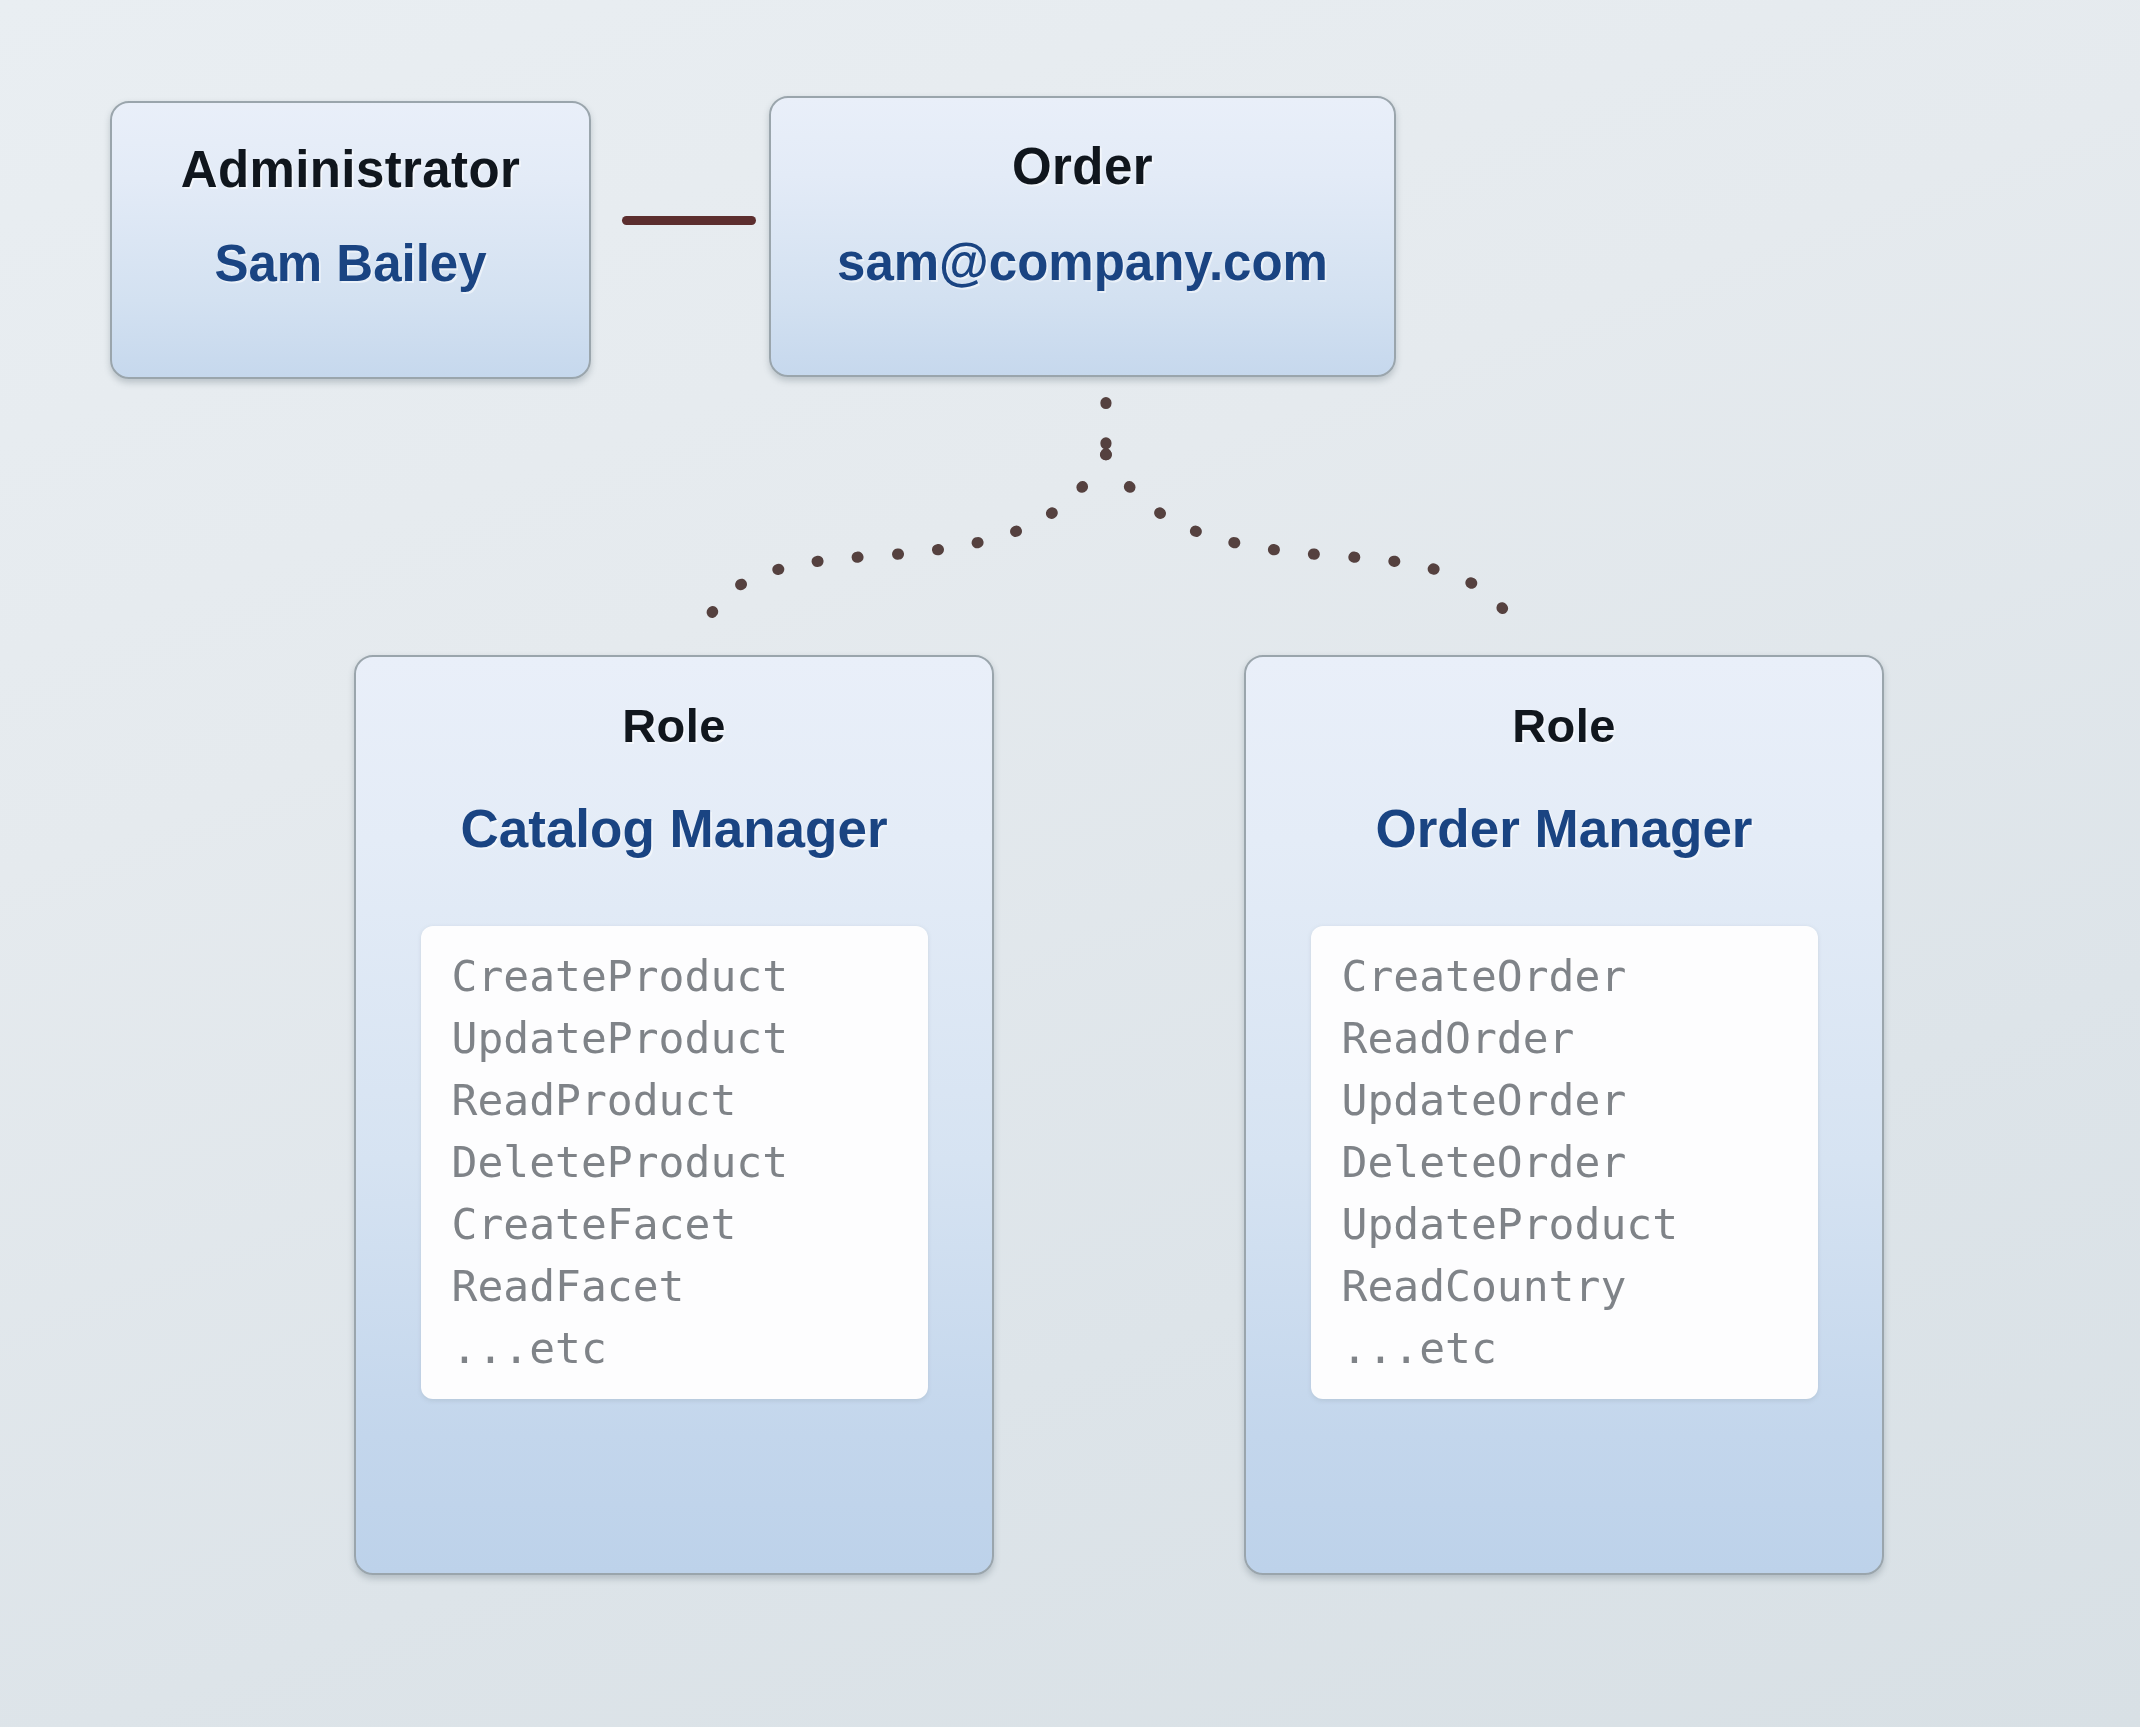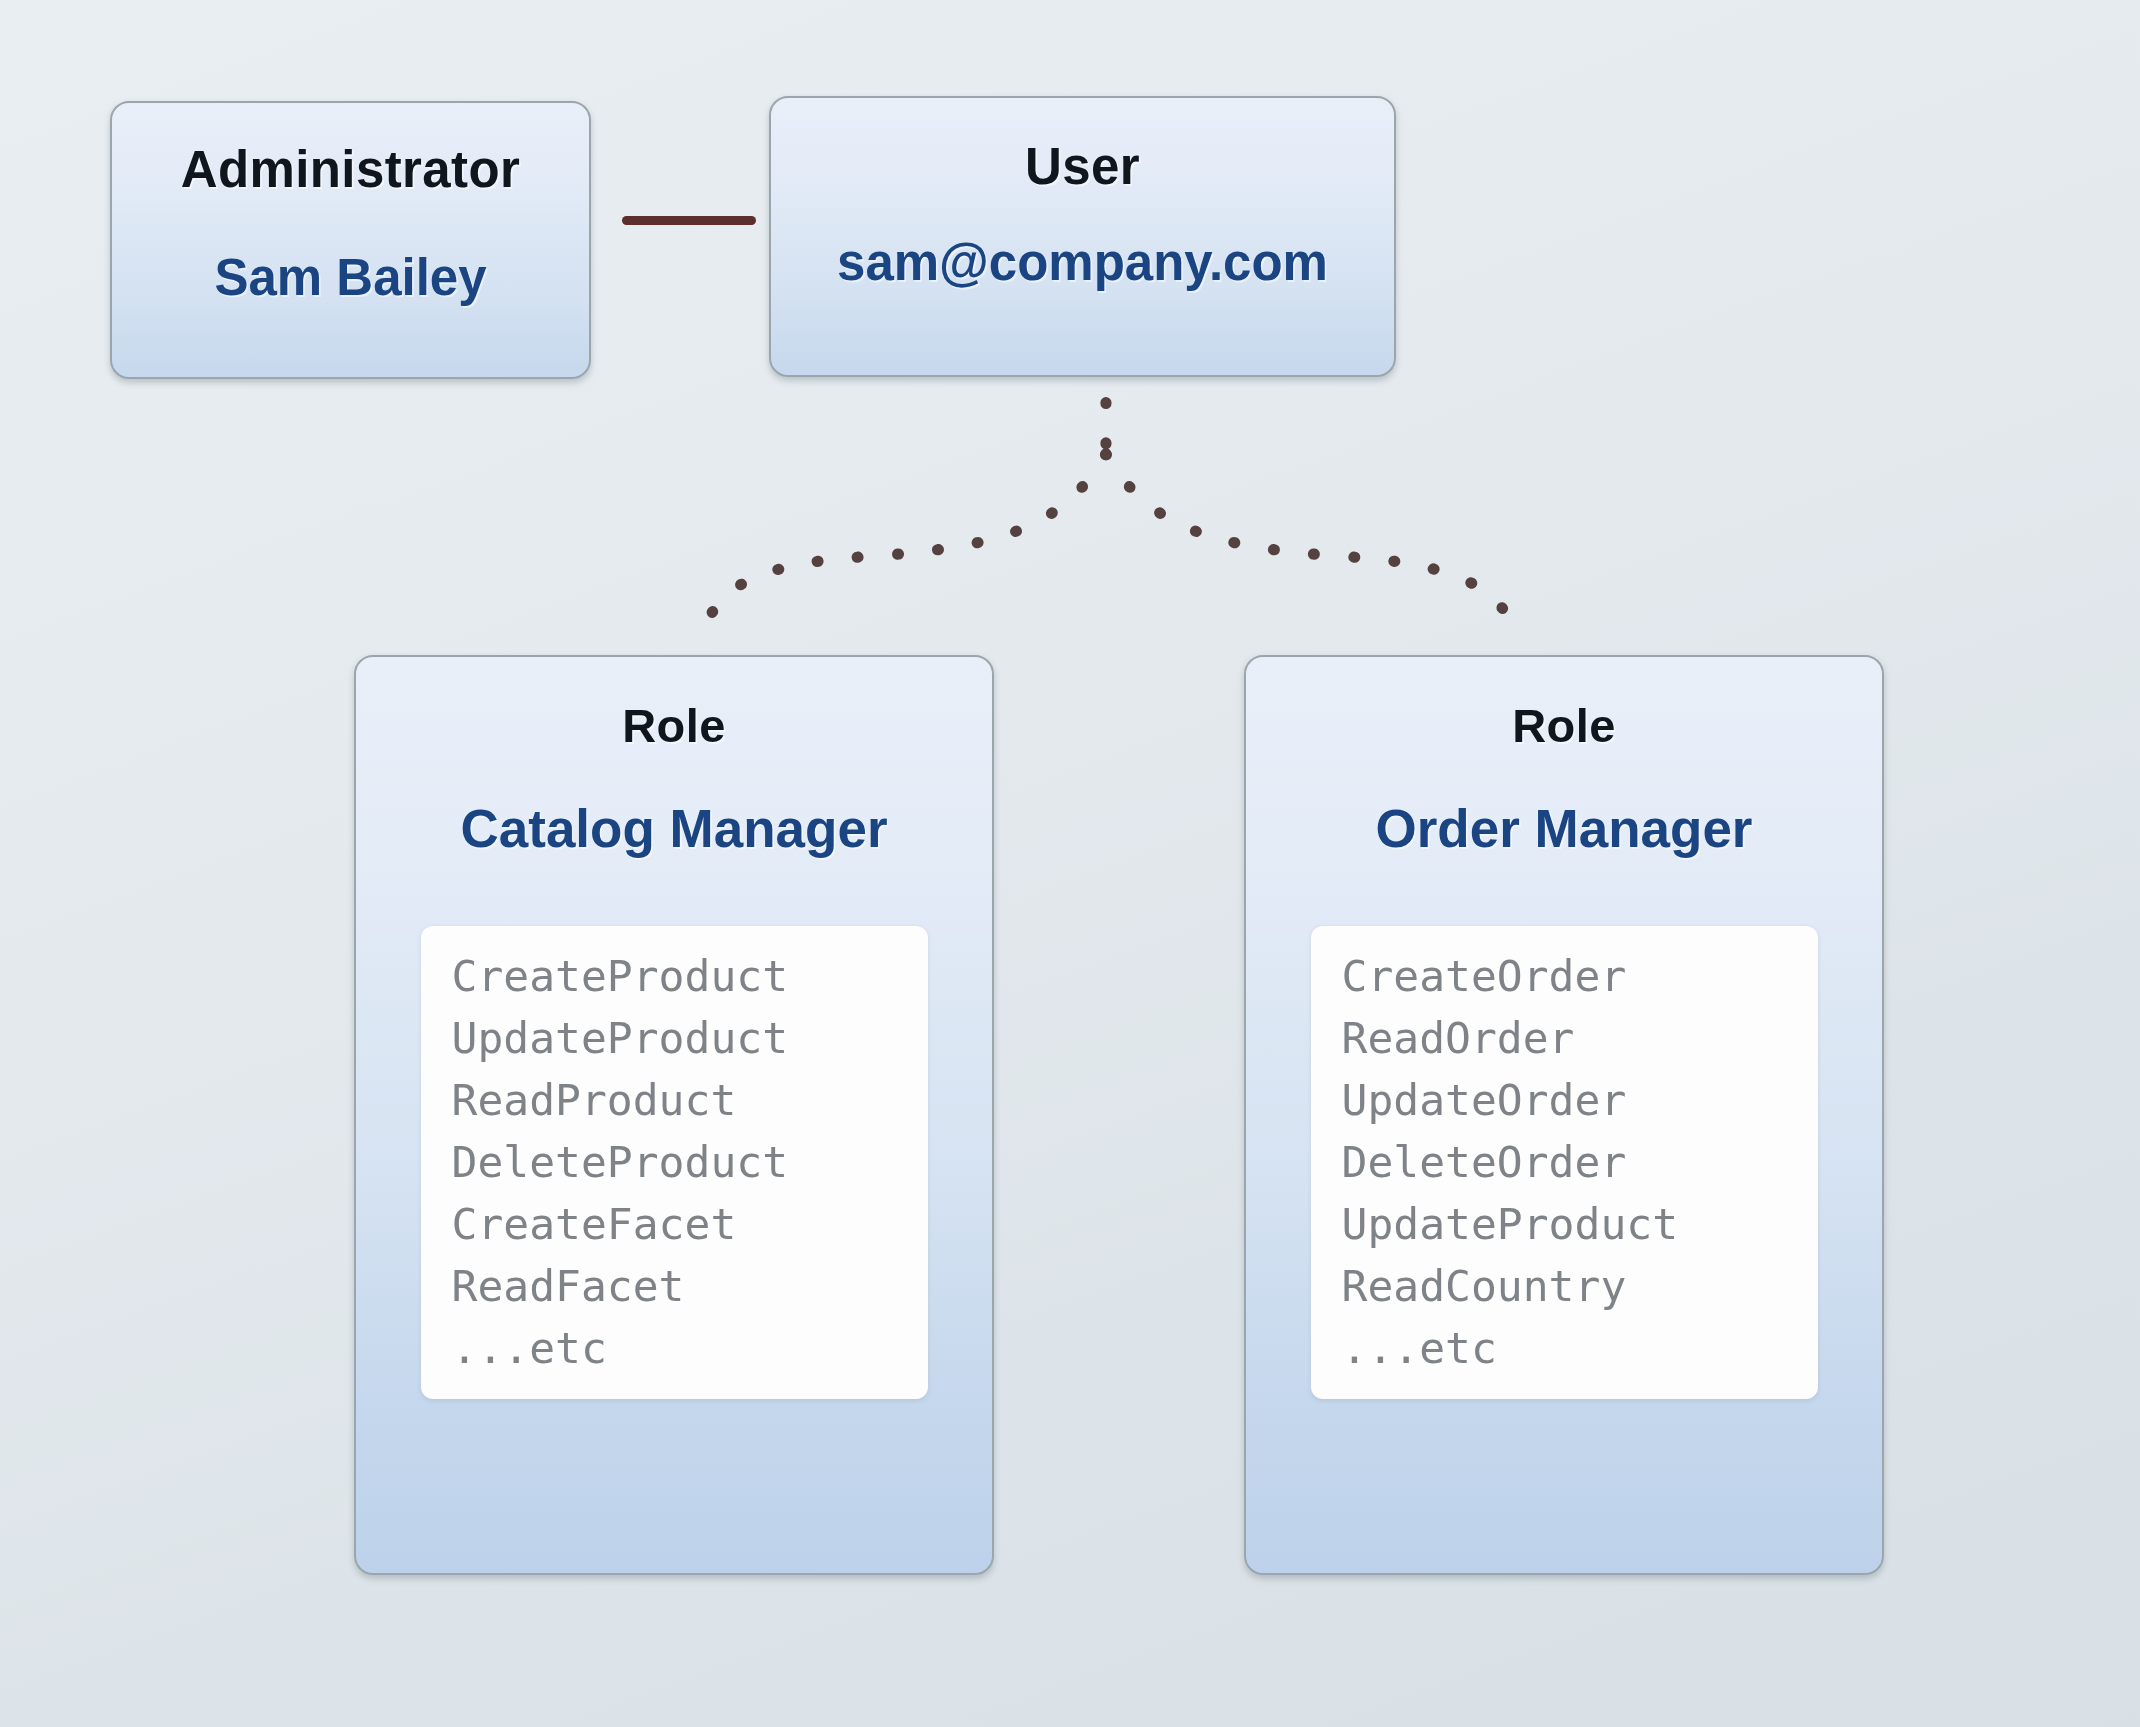--- a/index.html
+++ b/index.html
@@ -51,21 +51,21 @@
 
   
   #admin-card {
     left: 110px;
     top: 101px;
     width: 481px;
     height: 278px;
     background: linear-gradient(to bottom, #e9eff9 0%, #e3ebf7 28%, #d3e1f1 72%, #c6d8ed 100%);
   }
   #admin-card .type { margin-top: 41px; }
-  #admin-card .value { margin-top: 57px; }
+  #admin-card .value { margin-top: 43px; }
 
   
   #user-card {
     left: 769px;
     top: 96px;
     width: 627px;
     height: 281px;
     background: linear-gradient(to bottom, #e9eff9 0%, #e3ebf7 28%, #d3e1f1 72%, #c6d8ed 100%);
   }
   #user-card .type { margin-top: 43px; }
@@ -144,21 +144,21 @@
 <div id="stage">
 
   <div class="card" id="admin-card">
     <div class="type">Administrator</div>
     <div class="value">Sam Bailey</div>
   </div>
 
   <div id="assoc-line"></div>
 
   <div class="card" id="user-card">
-    <div class="type">User</div>
+    <div class="type">Order</div>
     <div class="value">sam@company.com</div>
   </div>
 
   <svg id="fork-svg" viewBox="0 0 2500 2018">
     <path class="fork-stem" d="M 1292 470 L 1292 530"></path>
     <path class="fork-path" d="M 1292 530 C 1240 620 1160 640 1010 650 C 880 658 830 690 822 745"></path>
     <path class="fork-path" d="M 1292 530 C 1344 620 1424 640 1574 650 C 1704 658 1760 690 1770 745"></path>
   </svg>
 
   <div class="card role-card" id="role-card-0">

